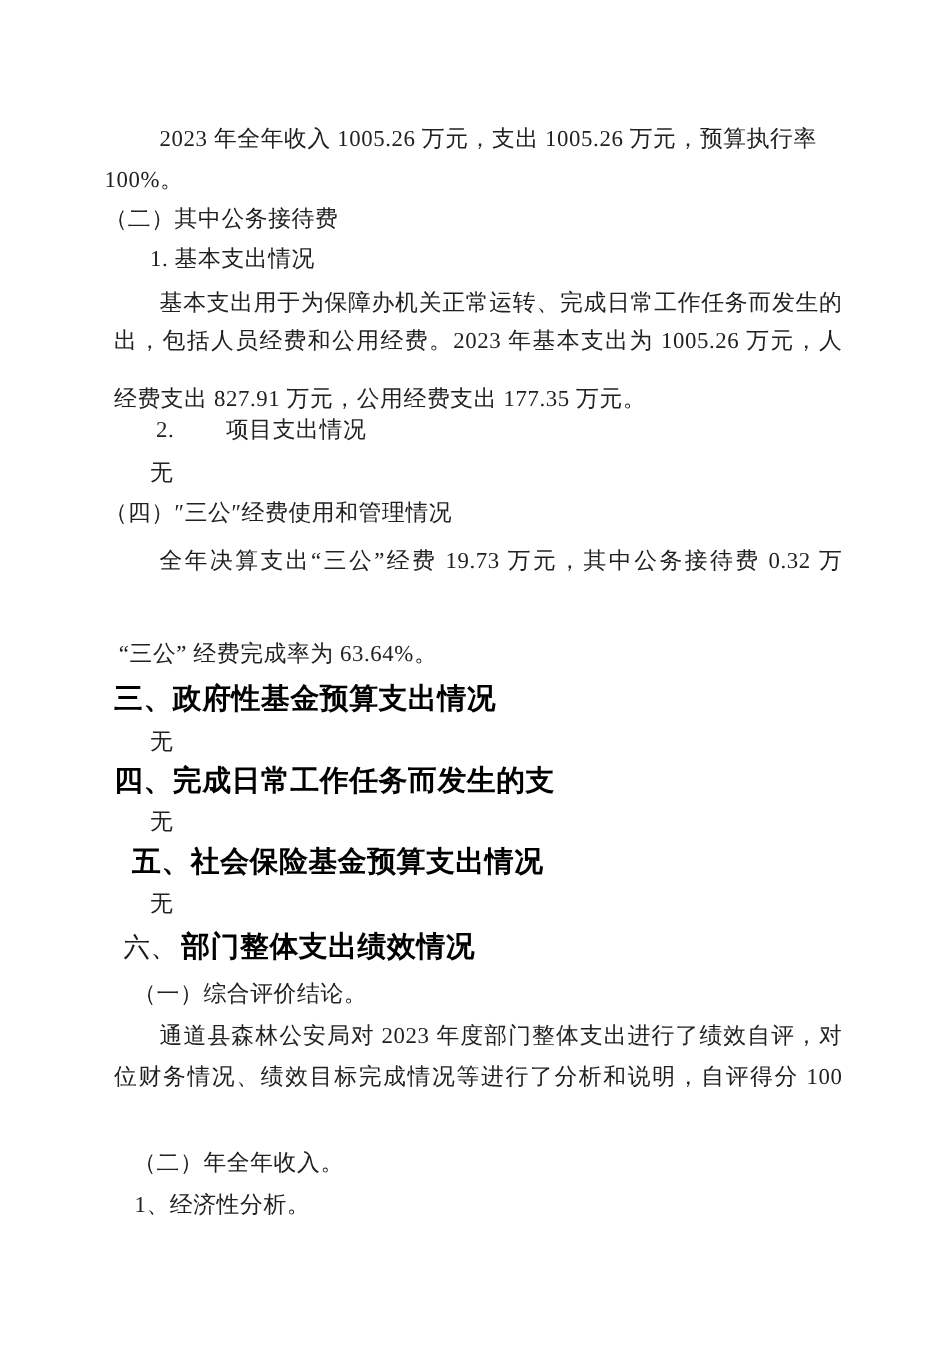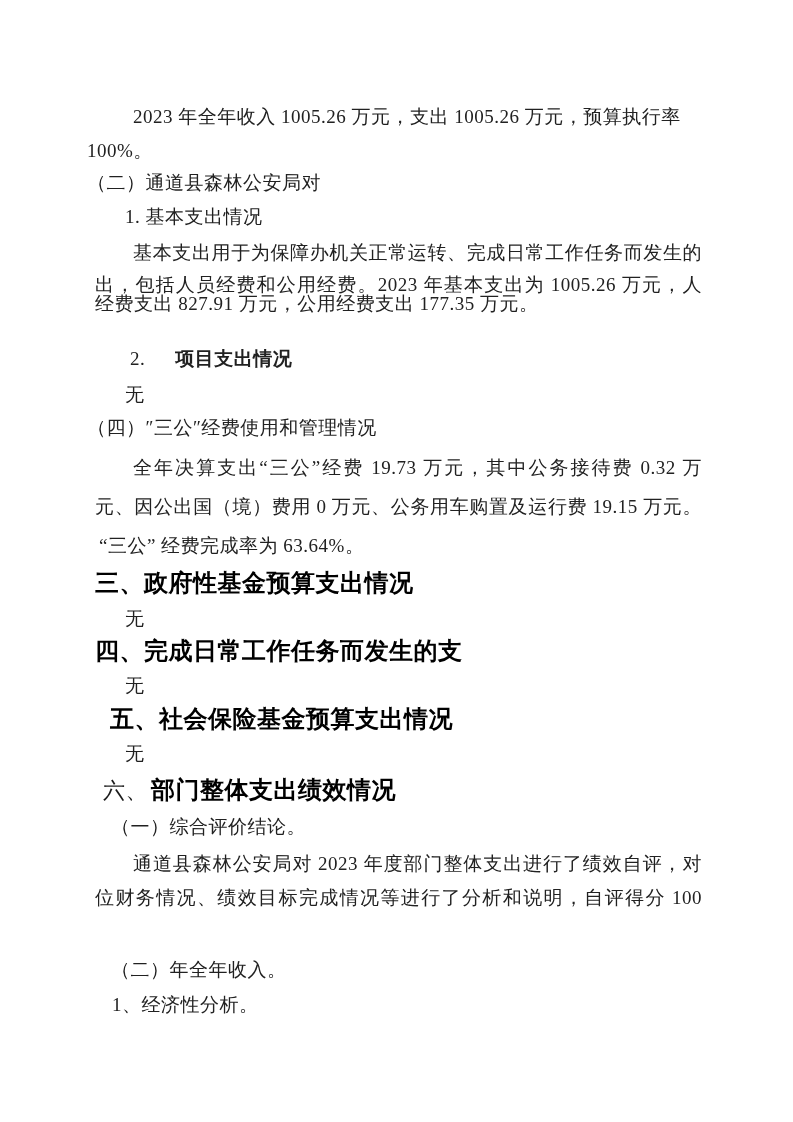--- a/index.html
+++ b/index.html
@@ -45,63 +45,62 @@
   }
   
   .h-num {
     font-family: "Liberation Serif", "DejaVu Serif", serif;
     font-weight: normal;
     font-size: 22px;
     margin-right: 3px;
     color: #1a1a1a;
   }
   
-  .gap { margin-left: 30px; font-weight: bold; }
+  .gap { margin-left: 43px; }
 </style>
 </head>
 <body>
 
 <div class="page">
 
   <div class="ln" style="top:104px; left:133px;">2023 年全年收入 1005.26 万元，支出 1005.26 万元，预算执行率</div>
   <div class="ln" style="top:138px; left:87px;">100%。</div>
 
-  <div class="ln" style="top:170px; left:87px;">（二）通道县森林公安局对</div>
+  <div class="ln" style="top:170px; left:87px;">（二）其中公务接待费</div>
 
   <div class="ln" style="top:204px; left:125px;">1. 基本支出情况</div>
 
   <div class="ln j" style="top:240px; left:133px; width:569px;">基本支出用于为保障办机关正常运转、完成日常工作任务而发生的支</div>
   <div class="ln j" style="top:272px; left:95px; width:607px;">出，包括人员经费和公用经费。2023 年基本支出为 1005.26 万元，人员</div>
-  <div class="ln" style="top:291px; left:95px;">经费支出 827.91 万元，公用经费支出 177.35 万元。</div>
+  <div class="ln" style="top:320px; left:95px;">经费支出 827.91 万元，公用经费支出 177.35 万元。</div>
 
   <div class="ln" style="top:346px; left:130px;">
     <span>2.</span><span class="gap">项目支出情况</span>
   </div>
   <div class="ln" style="top:382px; left:125px;">无</div>
 
   <div class="ln" style="top:415px; left:87px;">（四）″三公″经费使用和管理情况</div>
 
   <div class="ln j" style="top:455px; left:133px; width:569px;">全年决算支出“三公”经费 19.73 万元，其中公务接待费 0.32 万</div>
-  <div class="ln j" style="top:494px; left:95px; width:607px;">元、因公出国（境）费用 0 万元、公务用车购置及运行费 19.15 万元。</div>
   <div class="ln" style="top:533px; left:99px;text-align:center;">“三公” 经费完成率为 63.64%。</div>
 
   <div class="ln h" style="top:568px; left:95px;">三、政府性基金预算支出情况</div>
   <div class="ln" style="top:606px; left:125px;">无</div>
 
   <div class="ln h" style="top:636px; left:95px;">四、完成日常工作任务而发生的支</div>
   <div class="ln" style="top:673px; left:125px;">无</div>
 
   <div class="ln h" style="top:704px; left:110px;">五、社会保险基金预算支出情况</div>
   <div class="ln" style="top:741px; left:125px;">无</div>
 
   <div class="ln h" style="top:775px; left:103px;">
     <span class="h-num">六、</span><span>部门整体支出绩效情况</span>
   </div>
 
-  <div class="ln" style="top:816px; left:111px;font-family:Liberation Mono, monospace;">（一）综合评价结论。</div>
+  <div class="ln" style="top:816px; left:111px;">（一）综合评价结论。</div>
 
   <div class="ln j" style="top:851px; left:133px; width:569px;">通道县森林公安局对 2023 年度部门整体支出进行了绩效自评，对单</div>
   <div class="ln j" style="top:885px; left:95px; width:607px;">位财务情况、绩效目标完成情况等进行了分析和说明，自评得分 100 分，</div>
 
   <div class="ln" style="top:957px; left:111px;">（二）年全年收入。</div>
   <div class="ln" style="top:992px; left:112px;">1、经济性分析。</div>
 
 </div>
 
 </body></html>

